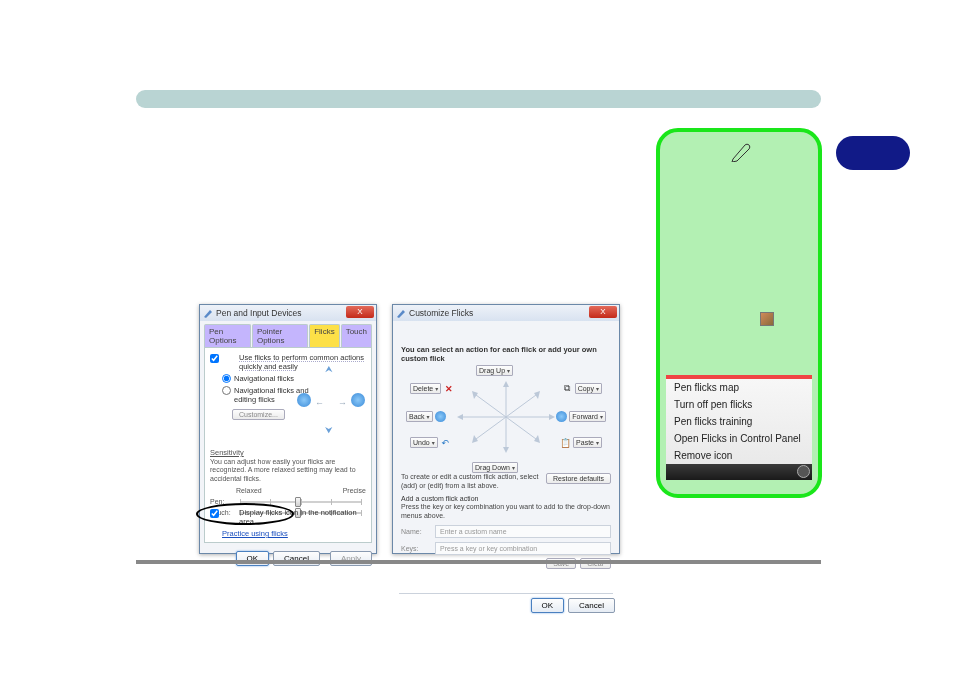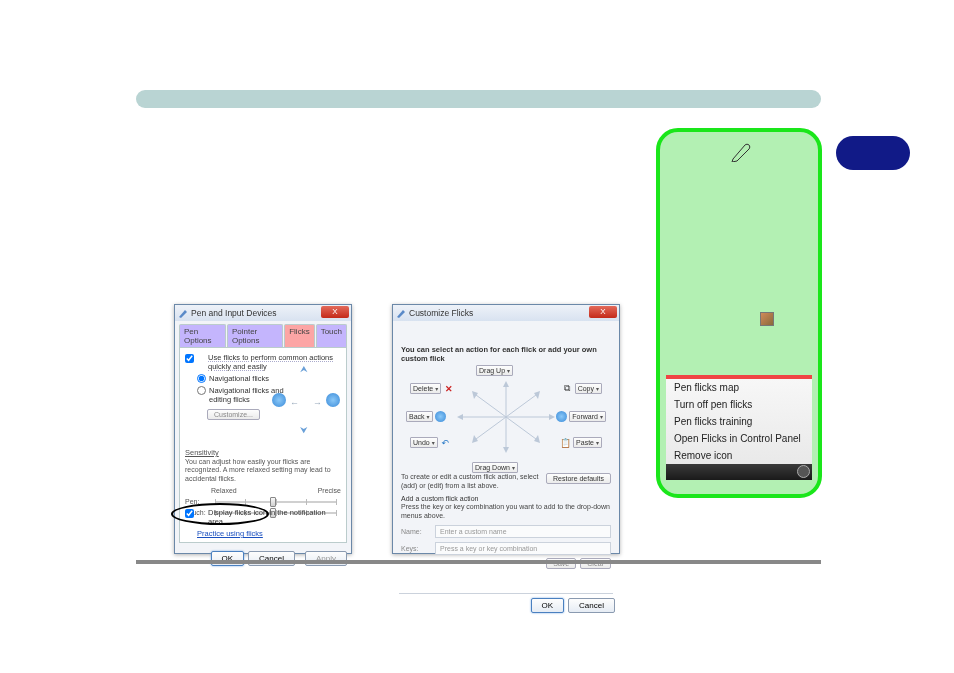--- a/index.html
+++ b/index.html
@@ -14,32 +14,32 @@
   .green-panel .mini-img { position: absolute; top: 180px; left: 100px; width: 14px; height: 14px; background: linear-gradient(135deg,#d08a5a,#8a6a3a); border: 1px solid #777; }
   
   .taskbar-menu { position: absolute; bottom: 30px; left: 6px; right: 6px; background: #eef0ef; border-top: 4px solid #ef4444; }
   .taskbar-menu .menu-top { background: linear-gradient(#f7f7f7,#e9e9e9); }
   .taskbar-menu .menu-item { padding: 3px 8px; font-size: 10px; color: #222; border-bottom: 0; cursor: default; white-space: nowrap; }
   .taskbar-bottom { position: absolute; bottom: 14px; left: 6px; right: 6px; height: 16px; background: linear-gradient(#3a3a3a,#1a1a1a); }
   .taskbar-bottom .corner { position: absolute; right: 2px; top: 1px; width: 13px; height: 13px; border-radius: 50%; background: #555; border: 1px solid #aaa; }
   
   
   .dialog { position: absolute; border: 1px solid #6b88a8; background: #f2f4f8; box-shadow: 0 1px 4px rgba(0,0,0,0.3); }
-  .dlg1 { top: 304px; left: 174px; width: 178px; height: 250px; }
+  .dlg1 { top: 304px; left: 199px; width: 178px; height: 250px; }
   .titlebar { height: 16px; background: linear-gradient(#eef2f8,#d8e2f0); display: flex; align-items: center; padding: 0 3px; position: relative; }
   .titlebar .ticon { width: 10px; height: 10px; margin-right: 3px; }
   .titlebar .ttext { font-size: 8.5px; color: #333; flex: 1; }
   .closebtn { position: absolute; right: 2px; top: 1px; width: 28px; height: 12px; background: linear-gradient(#e36a5a,#c42a1a); border-radius: 2px; color: #fff; font-size: 8px; text-align: center; line-height: 11px; }
   
   .tabrow { display: flex; padding: 3px 4px 0 4px; background: #f2f4f8; gap: 1px; }
   .tab { font-size: 8px; padding: 2px 4px; background: #c4b5fd; border: 1px solid #bcc; border-bottom: none; border-radius: 2px 2px 0 0; color: #444; }
-  .tab.active { background: #fca5a5; position: relative; z-index: 2; }
+  .tab.active { background: #fde047; position: relative; z-index: 2; }
   .tabbody { margin: 0 4px 4px 4px; border: 1px solid #bcc; background: #fff; padding: 5px; height: 196px; position: relative; }
   
-  .chk { display: flex; align-items: flex-start; gap: 14px; font-size: 7.5px; color: #333; }
+  .chk { display: flex; align-items: flex-start; gap: 20px; font-size: 7.5px; color: #333; }
   .chk input { width: 9px; height: 9px; margin-top: 1px; }
   .radio-row { display: flex; align-items: center; gap: 3px; font-size: 7.5px; margin: 3px 0 0 12px; }
   .radio-row input { width: 9px; height: 9px; }
   
   .minibtn { font-size: 7px; padding: 1px 6px; border: 1px solid #aab; background: linear-gradient(#fdfdfd,#ebebeb); border-radius: 2px; color: #888; }
   
   .flick-diagram { position: absolute; top: 16px; right: 4px; width: 72px; height: 72px; }
   .arrow-icon { width: 14px; height: 14px; border-radius: 50%; background: radial-gradient(#8ac8f8,#3a8ad8); position: absolute; }
   .arrow-mini { position: absolute; font-size: 9px; color: #6aa0d8; }
   

